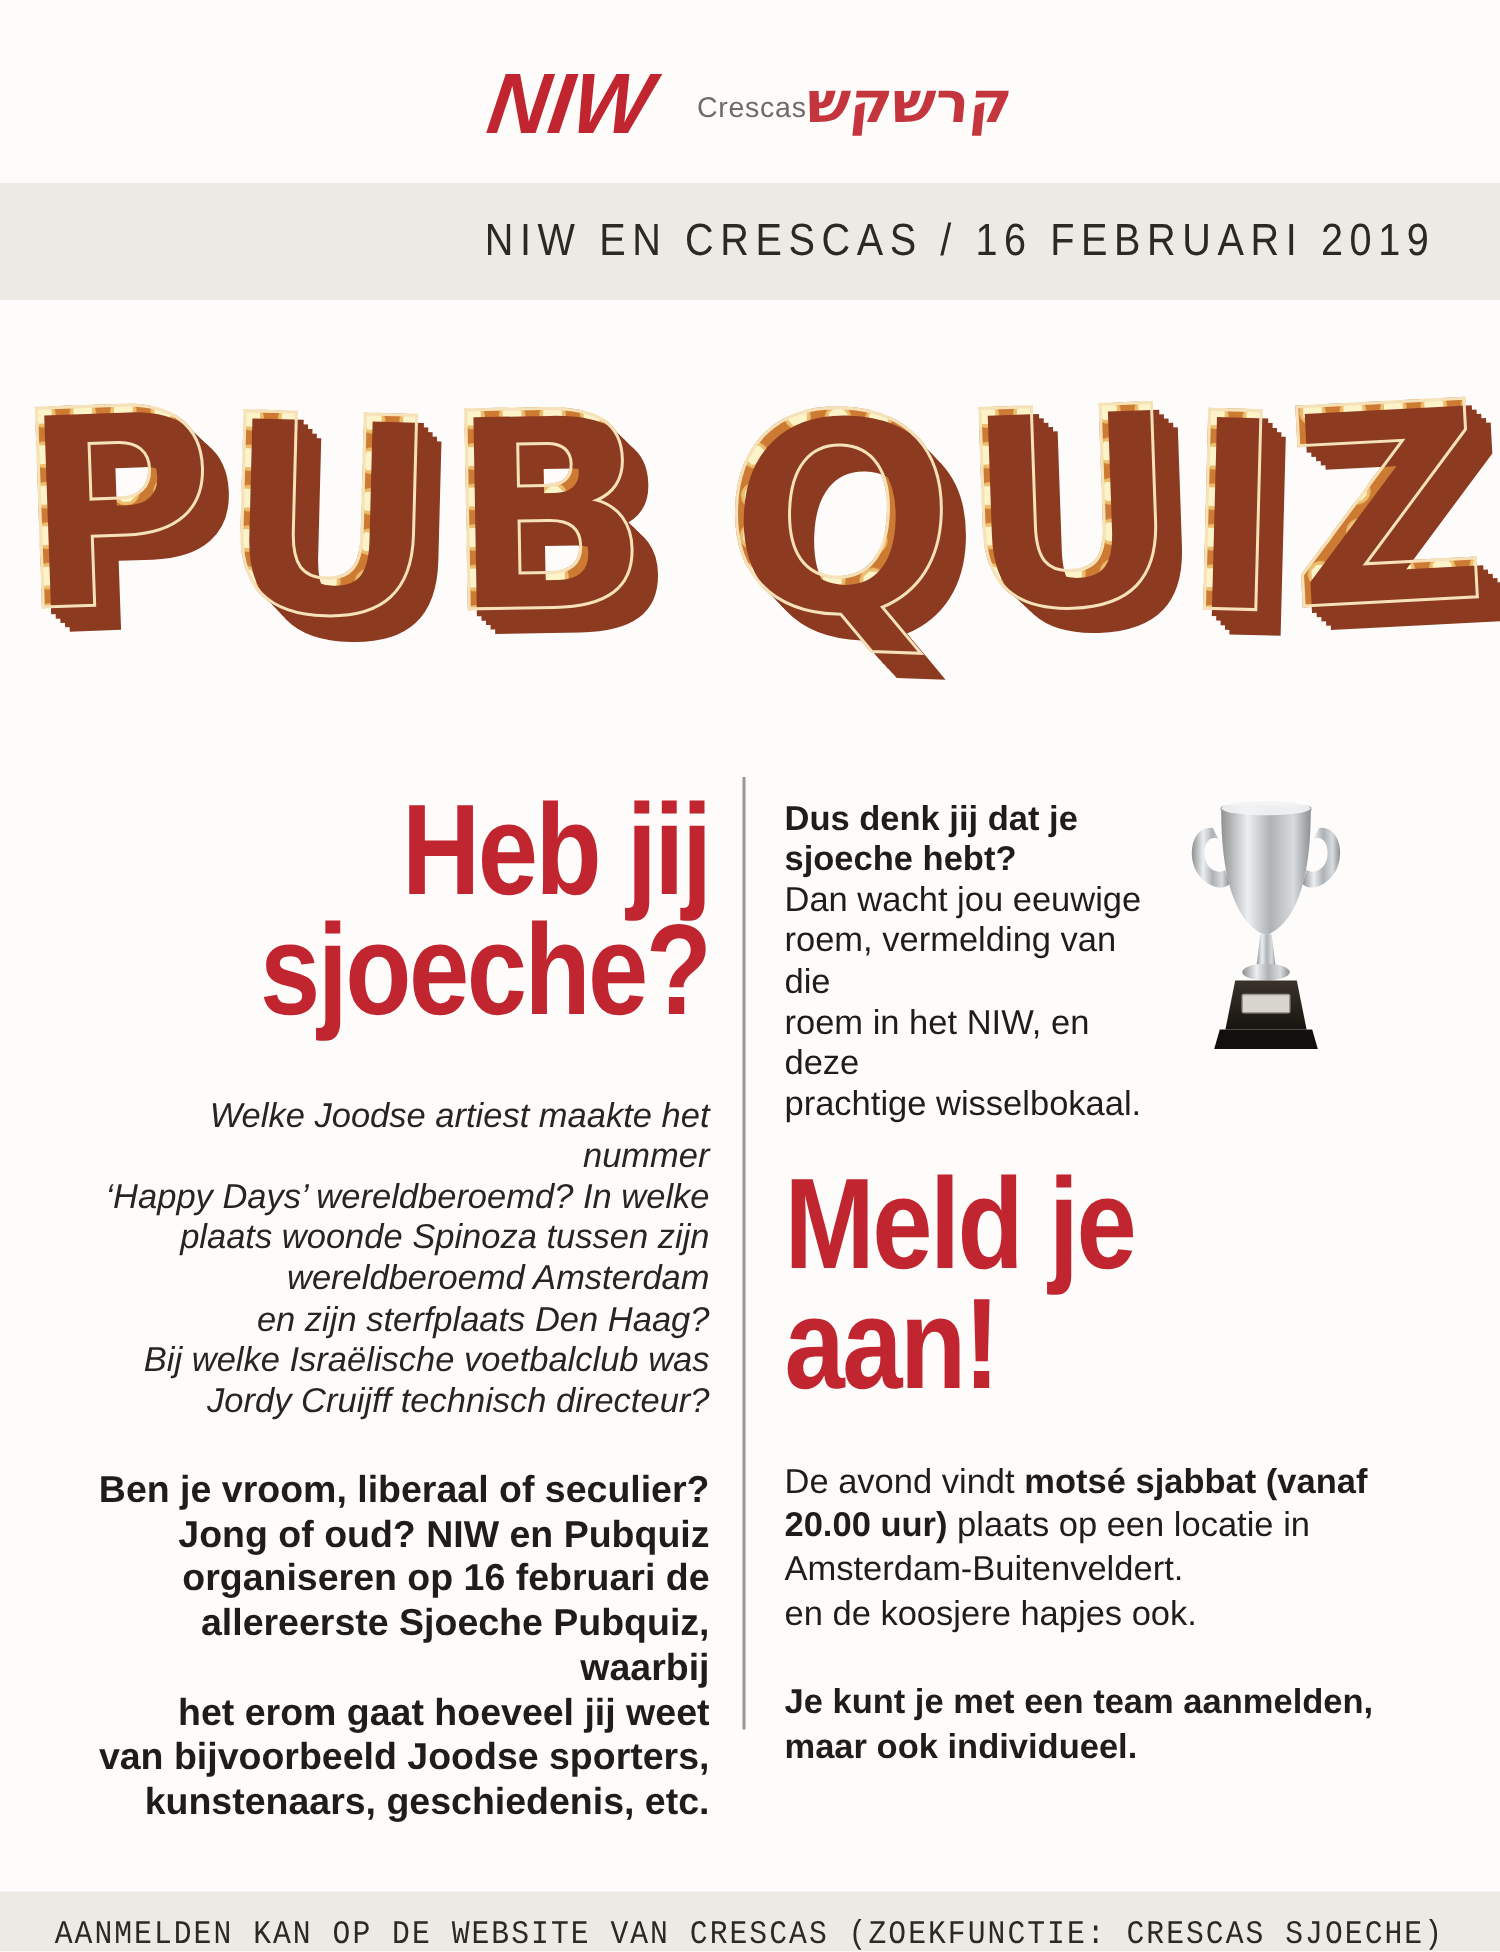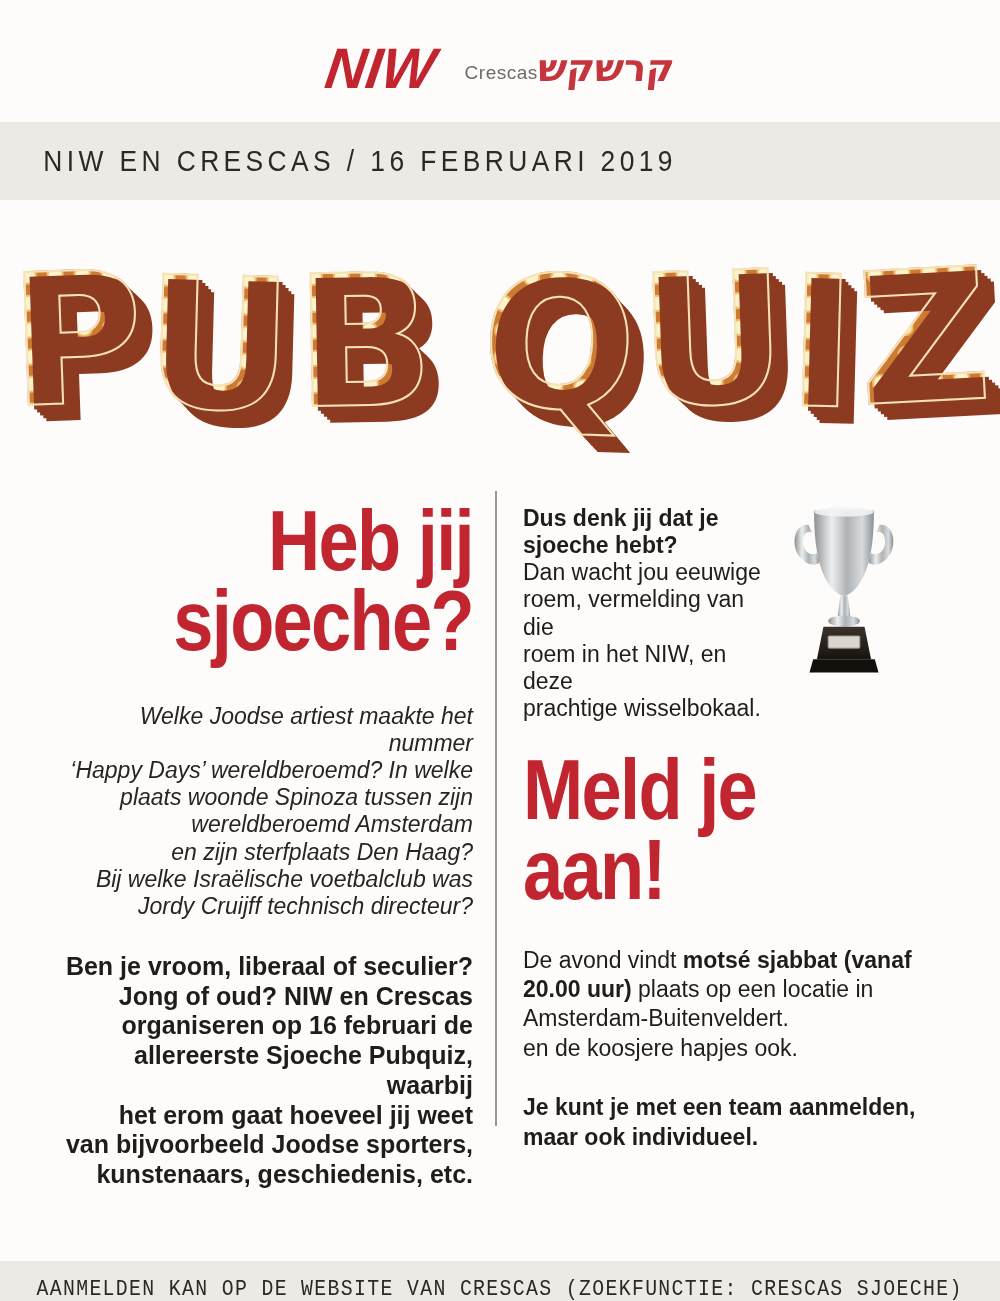--- a/index.html
+++ b/index.html
@@ -18,21 +18,21 @@
     color:var(--accent_red,#c1252f); transform:skewX(-8deg) scaleY(1.02);
   }
   .crescas-logo { display:flex; flex-direction:row; align-items:center; line-height:1; position:relative; }
   .crescas-name { color:#6f6b66; font-size:19px; letter-spacing:.5px; margin-bottom:-8px; position:relative; z-index:2; }
   .crescas-hebrew {
     font-family:"DejaVu Sans", sans-serif; font-weight:700; font-size:38px;
     color:var(--accent_red,#c1252f); transform:skewX(-6deg); opacity:.92;
   }
 
   
-  .top-banner { margin-top:18px; height:78px; background:var(--banner_bg,#edeae5); display:flex; align-items:center; justify-content:flex-start; }
+  .top-banner { margin-top:18px; height:78px; background:var(--banner_bg,#edeae5); display:flex; align-items:center; justify-content:flex-end; }
   .top-banner .banner-text {
     font-size:30px; letter-spacing:5px; color:#2b2926; white-space:nowrap;
     transform:scaleX(.88); font-weight:400;
   }
 
   
   .marquee { margin-top:24px; height:232px; display:flex; justify-content:center; align-items:center; gap:46px; position:relative; z-index:0; }
   .word { display:flex; }
   .letter {
     position:relative; z-index:0; display:inline-block; margin:0 1px;
@@ -55,21 +55,21 @@
   }
   .word-pub  .letter:nth-child(1){ transform:rotate(-2deg); }
   .word-pub  .letter:nth-child(2){ transform:rotate(1.5deg) translateY(5px); }
   .word-pub  .letter:nth-child(3){ transform:rotate(-1deg) translateY(2px); }
   .word-quiz .letter:nth-child(1){ transform:rotate(2deg) translateY(4px); }
   .word-quiz .letter:nth-child(2){ transform:rotate(-2deg); }
   .word-quiz .letter:nth-child(3){ transform:rotate(1.5deg) translateY(3px); }
   .word-quiz .letter:nth-child(4){ transform:rotate(-3deg) translateY(-2px); }
 
   
-  .content { display:flex; margin-top:35px; padding:0 60px; }
+  .content { display:flex; margin-top:62px; padding:0 60px; }
   .col-left { width:435px; padding-right:22px; text-align:right; }
   .divider { width:2px; background:#9b9794; height:635px; flex:none; }
   .col-right { flex:1; padding-left:26px; padding-top:14px; }
 
   .red-heading {
     color:var(--accent_red,#c1252f); font-weight:700; font-size:86px; line-height:.93;
     letter-spacing:-2px; white-space:nowrap;
   }
   .left-head { transform:scaleX(.84); transform-origin:right top; margin-top:10px; }
   .right-head { transform:scaleX(.84); transform-origin:left top; margin-top:28px; }
@@ -140,21 +140,21 @@
         <span class="line">Welke Joodse artiest maakte het nummer</span>
         <span class="line">‘Happy Days’ wereldberoemd? In welke</span>
         <span class="line">plaats woonde Spinoza tussen zijn</span>
         <span class="line">wereldberoemd Amsterdam</span>
         <span class="line">en zijn sterfplaats Den Haag?</span>
         <span class="line">Bij welke Israëlische voetbalclub was</span>
         <span class="line">Jordy Cruijff technisch directeur?</span>
       </p>
       <p class="info">
         <span class="line">Ben je vroom, liberaal of seculier?</span>
-        <span class="line">Jong of oud? NIW en Crescas</span>
+        <span class="line">Jong of oud? NIW en Pubquiz</span>
         <span class="line">organiseren op 16 februari de</span>
         <span class="line">allereerste Sjoeche Pubquiz, waarbij</span>
         <span class="line">het erom gaat hoeveel jij weet</span>
         <span class="line">van bijvoorbeeld Joodse sporters,</span>
         <span class="line">kunstenaars, geschiedenis, etc.</span>
       </p>
     </section>
 
     <div class="divider"></div>
 

